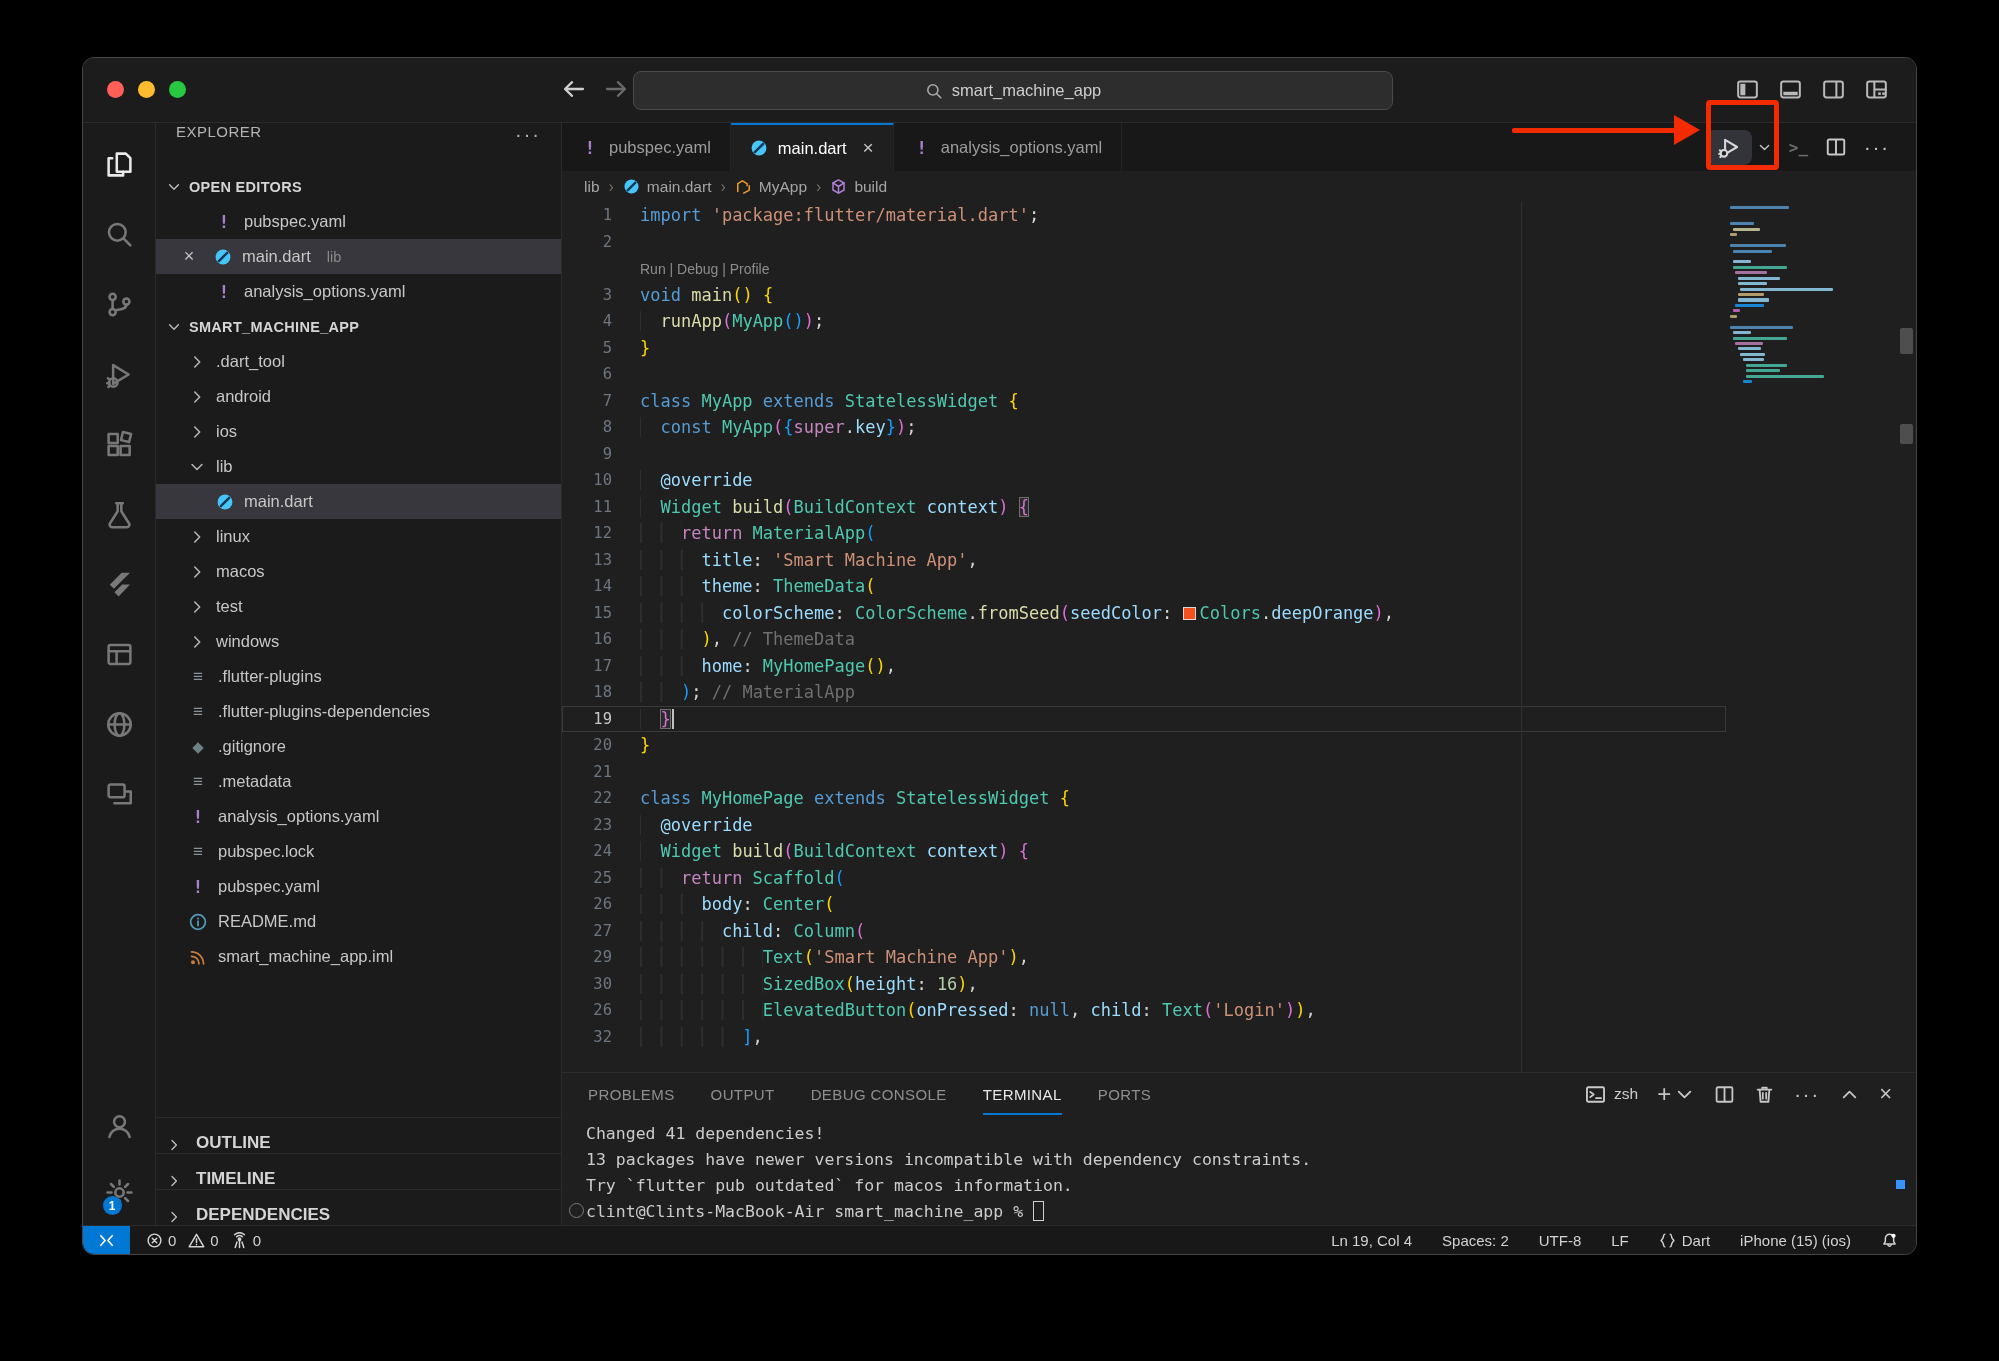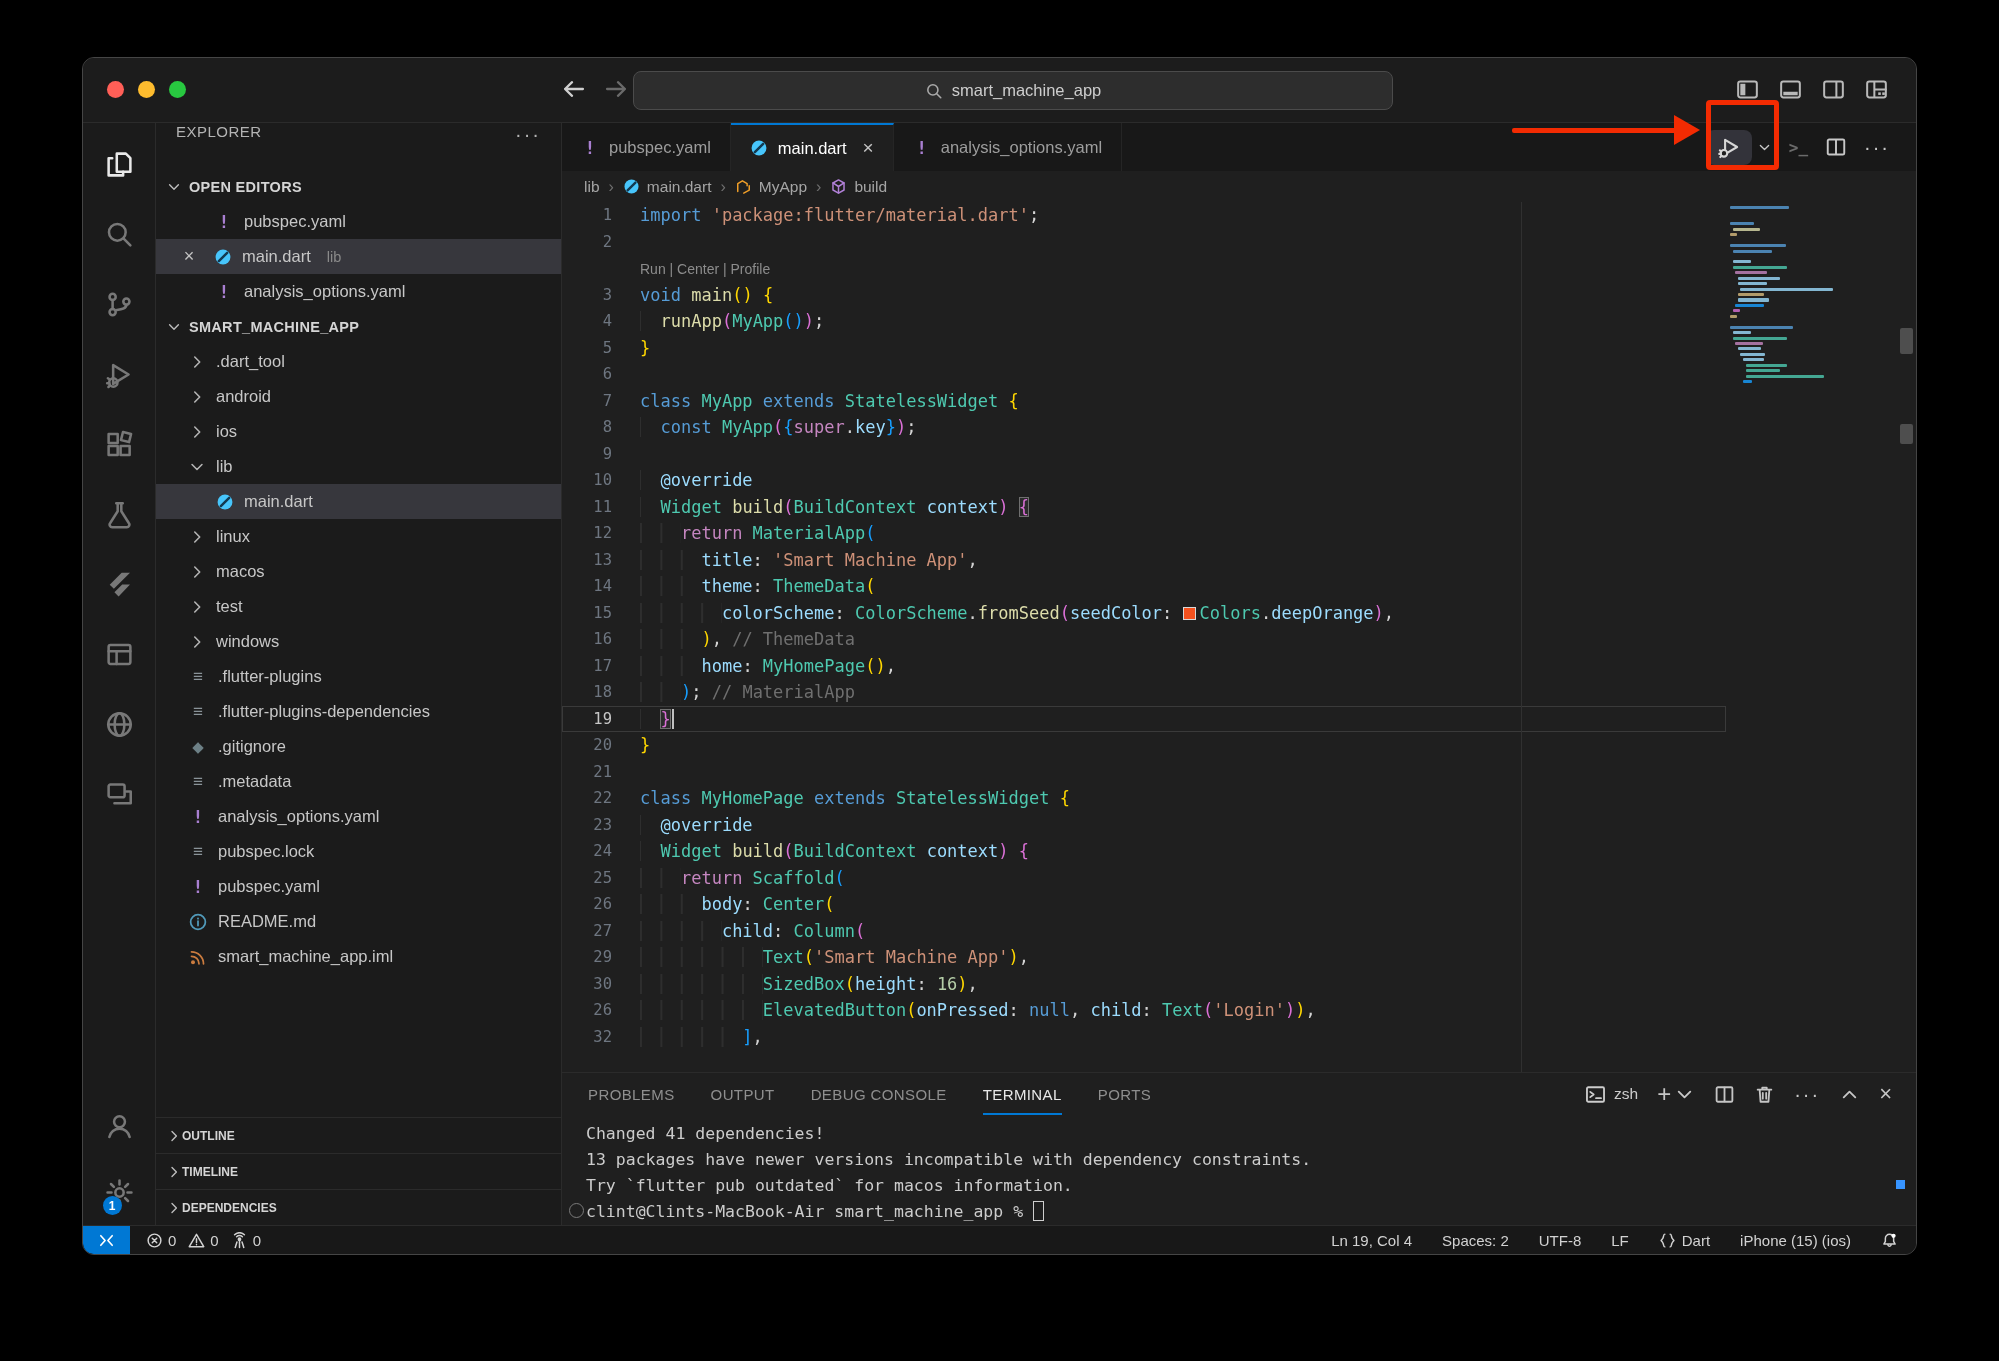--- a/index.html
+++ b/index.html
@@ -61,22 +61,22 @@
   .t-row.child{padding-left:60px}
   .t-chev{width:18px;height:18px;color:#b5b5b5}
   .fic{width:20px;height:20px;display:inline-flex;align-items:center;justify-content:center;flex:none}
   .fic.dart{width:18px;height:18px}
   .yaml-bang{color:#a97fd1;font-weight:bold;font-size:18px;font-family:"DejaVu Sans Mono",monospace}
   .list-glyph{color:#8a9399;font-size:17px}
   .git-glyph{color:#6d8086;font-size:15px}
   .info-glyph{color:#519aba}
   .rss-glyph{color:#cb7c3f}
   .sb-bottom{margin-top:auto}
-  .bsec{height:35px;border-top:1px solid #2b2b2b;display:flex;align-items:center;padding-left:10px;
-        gap:0;font-weight:bold;font-size:12px;color:#d5d5d5}
+  .bsec{height:35px;border-top:1px solid #2b2b2b;display:flex;align-items:flex-end;padding-left:10px;
+        gap:14px;font-weight:bold;font-size:17px;color:#d5d5d5}
   .bsec .icon{width:16px;height:16px;color:#bdbdbd}
 
   
   .editor-col{flex:1;display:flex;flex-direction:column;min-width:0;background:#1f1f1f}
   .tabs{height:48px;flex:none;background:#181818;display:flex;align-items:stretch;position:relative}
   .tab{display:flex;align-items:center;gap:10px;padding:0 19px;font-size:16.5px;color:#9d9d9d;
        border-right:1px solid #252525;box-sizing:border-box}
   .tab .fic{width:18px;height:18px}
   .tab.active{background:#1f1f1f;color:#ffffff;border-top:2px solid #0078d4}
   .tab-close{margin-left:6px;color:#c5c5c5;font-size:19px}
@@ -615,21 +615,21 @@
             <div class="code-line">
               <span class="gutter">1</span>
               <span class="line-body"><span class="tk kw">import </span><span class="tk str">'package:flutter/material.dart'</span><span class="tk pl">;</span></span>
             </div>
             <div class="code-line">
               <span class="gutter">2</span>
               <span class="line-body"></span>
             </div>
             <div class="code-line">
               <span class="gutter"></span>
-              <span class="line-body"><span class="lens-text">Run | Center | Profile</span></span>
+              <span class="line-body"><span class="lens-text">Run | Debug | Profile</span></span>
             </div>
             <div class="code-line">
               <span class="gutter">3</span>
               <span class="line-body"><span class="tk kw">void </span><span class="tk fn">main</span><span class="tk b1">()</span><span class="tk pl"> </span><span class="tk b1">{</span></span>
             </div>
             <div class="code-line">
               <span class="gutter">4</span>
               <span class="line-body"><span class="ind">  </span><span class="tk fn">runApp</span><span class="tk b2">(</span><span class="tk type">MyApp</span><span class="tk b3">()</span><span class="tk b2">)</span><span class="tk pl">;</span></span>
             </div>
             <div class="code-line">

